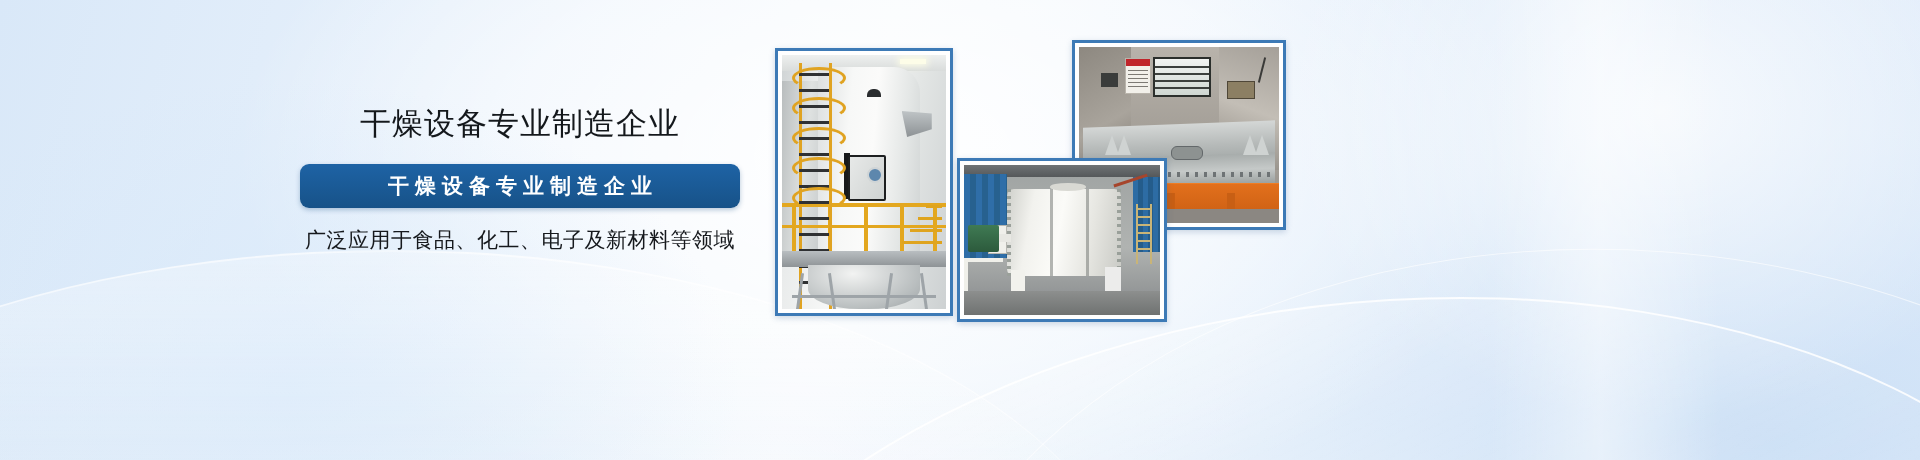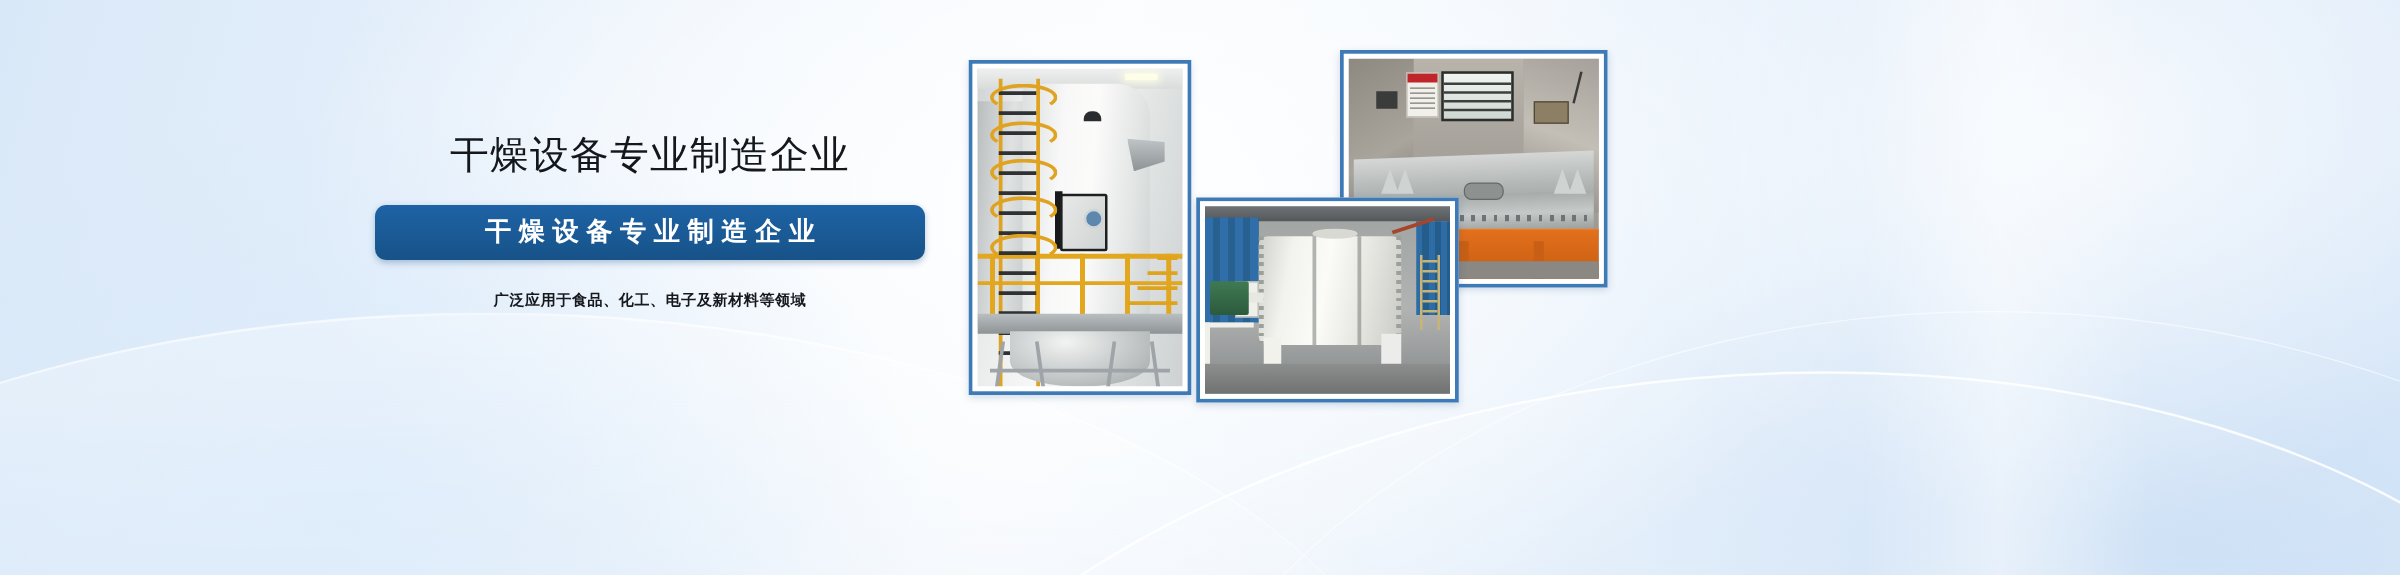--- a/index.html
+++ b/index.html
@@ -63,22 +63,22 @@
     margin:20px auto 0;display:block;width:440px;height:44px;
     border-radius:9px;background:linear-gradient(180deg,#1e63a5 0%,#175288 100%);
     box-shadow:0 2px 5px rgba(23,75,130,0.30);
     border:none;padding:0;cursor:pointer;
   }
   .badge-label{
     display:block;line-height:44px;color:#ffffff;font-size:21px;
     letter-spacing:6px;text-indent:6px;font-weight:700;white-space:nowrap;
   }
   .subtitle{
-    margin-top:19px;font-size:12px;line-height:26px;color:#16191d;
-    letter-spacing:0.5px;font-weight:700;white-space:nowrap;
+    margin-top:19px;font-size:21px;line-height:26px;color:#16191d;
+    letter-spacing:0.5px;font-weight:400;white-space:nowrap;
   }
 
   
   .collage{position:absolute;left:775px;top:0;width:520px;height:460px;}
   .photo{
     position:absolute;background:#ffffff;
     border:3px solid #3d7ab6;
     box-shadow:0 2px 6px rgba(40,80,130,0.22);
     overflow:hidden;
   }

